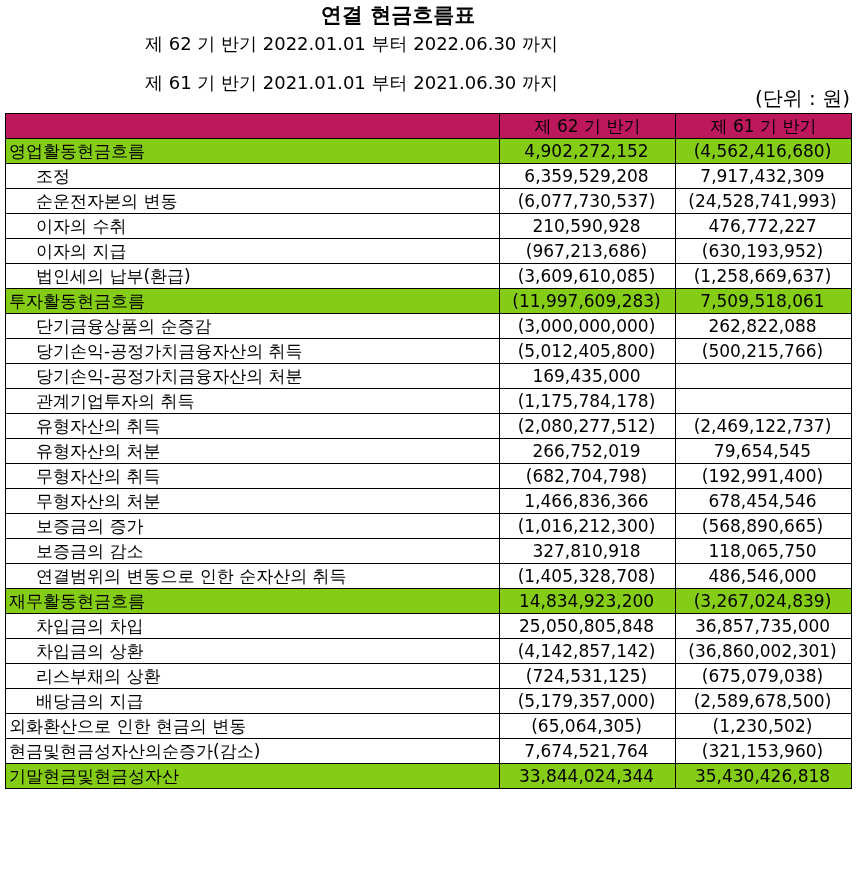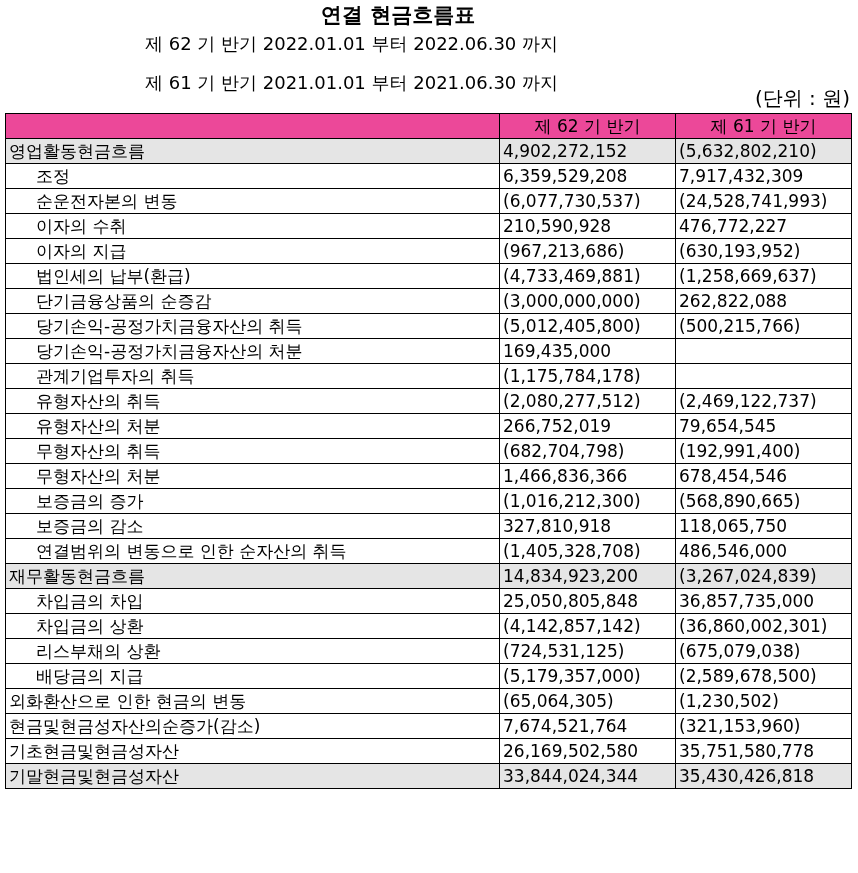--- a/index.html
+++ b/index.html
@@ -54,30 +54,30 @@
     table.cf td, table.cf th {
       border: 1px solid #000;
       height: 24px;
       padding: 0 3px;
       line-height: 24px;
       white-space: nowrap;
       overflow: hidden;
       font-weight: normal;
     }
     table.cf th {
-      background: #ec4899;
+      background: #be185d;
       text-align: center;
     }
     table.cf td.num {
-      text-align: left;
+      text-align: center;
       padding-right: 5px;
     }
     table.cf td.label { text-align: left; padding-left: 3px; }
     table.cf td.label.indent { padding-left: 30px; }
-    tr.section td { background: #e5e5e5; }
+    tr.section td { background: #84cc16; }
     col.c1 { width: 494px; }
     col.c2 { width: 176px; }
     col.c3 { width: 176px; }
   </style>
 </head>
 <body>
 
 <div class="title">연결 현금흐름표</div>
 <div class="subtitle sub1">제 62 기 반기 2022.01.01 부터 2022.06.30 까지</div>
 <div class="subtitle sub2">제 61 기 반기 2021.01.01 부터 2021.06.30 까지</div>
@@ -93,21 +93,21 @@
     <tr>
       <th></th>
       <th>제 62 기 반기</th>
       <th>제 61 기 반기</th>
     </tr>
   </thead>
   <tbody id="rows">
       <tr class="section">
         <td class="label">영업활동현금흐름</td>
         <td class="num">4,902,272,152</td>
-        <td class="num">(5,632,802,210)</td>
+        <td class="num">(4,562,416,680)</td>
       </tr>
       <tr>
         <td class="label indent">조정</td>
         <td class="num">6,359,529,208</td>
         <td class="num">7,917,432,309</td>
       </tr>
       <tr>
         <td class="label indent">순운전자본의 변동</td>
         <td class="num">(6,077,730,537)</td>
         <td class="num">(24,528,741,993)</td>
@@ -117,22 +117,27 @@
         <td class="num">210,590,928</td>
         <td class="num">476,772,227</td>
       </tr>
       <tr>
         <td class="label indent">이자의 지급</td>
         <td class="num">(967,213,686)</td>
         <td class="num">(630,193,952)</td>
       </tr>
       <tr>
         <td class="label indent">법인세의 납부(환급)</td>
-        <td class="num">(4,733,469,881)</td>
+        <td class="num">(3,609,610,085)</td>
         <td class="num">(1,258,669,637)</td>
+      </tr>
+      <tr class="section">
+        <td class="label">투자활동현금흐름</td>
+        <td class="num">(11,997,609,283)</td>
+        <td class="num">7,509,518,061</td>
       </tr>
       <tr>
         <td class="label indent">단기금융상품의 순증감</td>
         <td class="num">(3,000,000,000)</td>
         <td class="num">262,822,088</td>
       </tr>
       <tr>
         <td class="label indent">당기손익-공정가치금융자산의 취득</td>
         <td class="num">(5,012,405,800)</td>
         <td class="num">(500,215,766)</td>
@@ -209,25 +214,20 @@
       </tr>
       <tr>
         <td class="label">외화환산으로 인한 현금의 변동</td>
         <td class="num">(65,064,305)</td>
         <td class="num">(1,230,502)</td>
       </tr>
       <tr>
         <td class="label">현금및현금성자산의순증가(감소)</td>
         <td class="num">7,674,521,764</td>
         <td class="num">(321,153,960)</td>
-      </tr>
-      <tr>
-        <td class="label">기초현금및현금성자산</td>
-        <td class="num">26,169,502,580</td>
-        <td class="num">35,751,580,778</td>
       </tr>
       <tr class="section">
         <td class="label">기말현금및현금성자산</td>
         <td class="num">33,844,024,344</td>
         <td class="num">35,430,426,818</td>
       </tr>
     </tbody>
 </table>
 
 </body></html>

